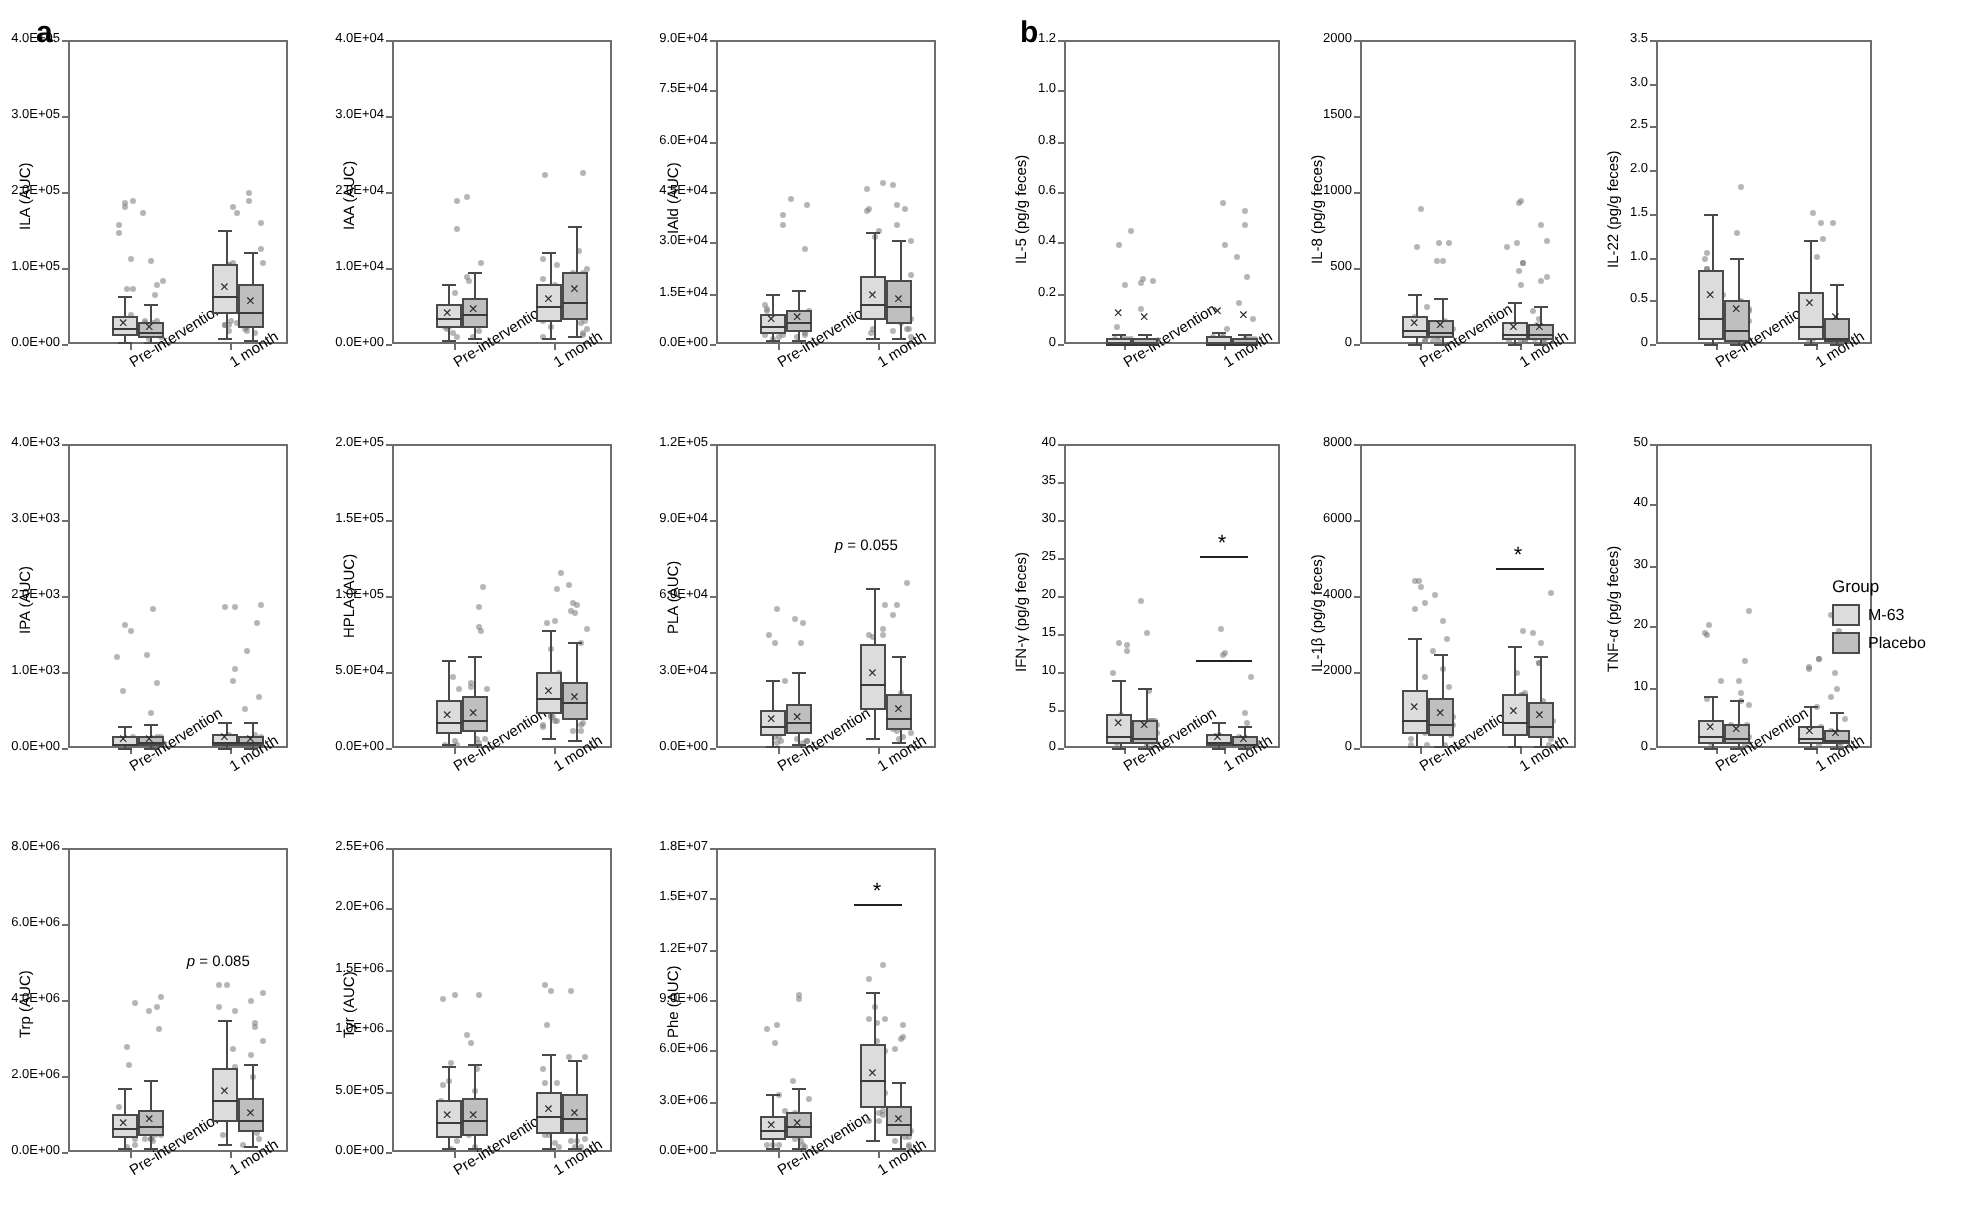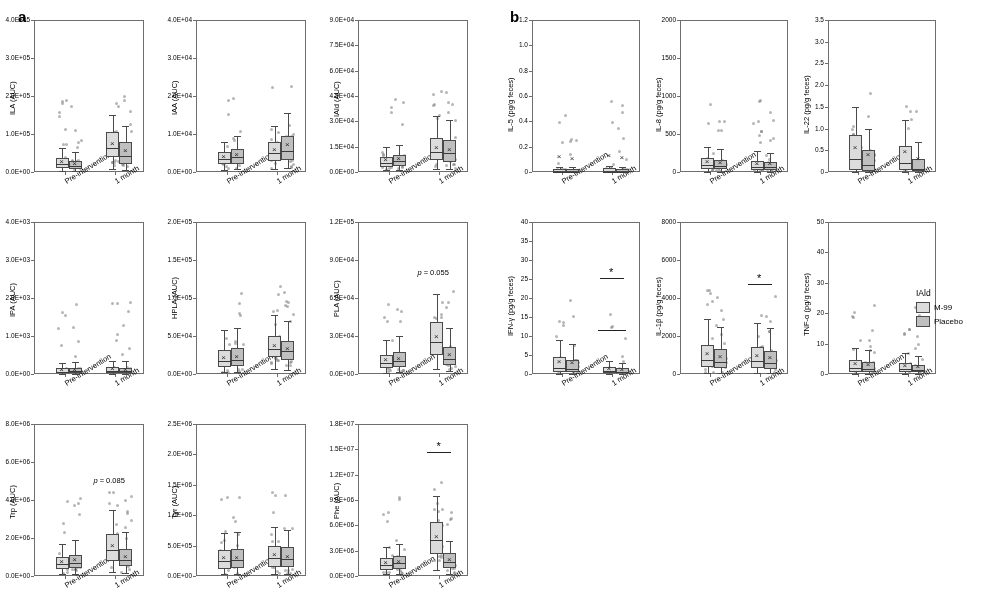--- a/index.html
+++ b/index.html
@@ -1672,24 +1672,24 @@
         <div class="whisk" style="left: 90.42px; top: 133.76px; height: 17.936px;"></div>
         <div class="cap" style="left: 86.92px; top: 133.76px; width: 7px;"></div>
         <div class="cap" style="left: 86.92px; top: 151.696px; width: 7px;"></div>
         <div class="box plac" style="left: 83.92px; top: 142.88px; width: 13px; height: 7.6px;"></div>
         <div class="median" style="left: 83.92px; top: 148.048px; width: 13px;"></div>
         <div class="xmark" style="left: 87.42px; top: 141.008px;">×</div>
       </div>
     </div>
 
   <div class="legend" style="left:916px;top:288px;">
-    <div class="title">IAld</div>
+    <div class="title">Group</div>
     <div class="row">
       <span class="sw m63"></span>
-      <span class="lbl">M-99</span>
+      <span class="lbl">M-63</span>
     </div>
     <div class="row">
       <span class="sw plac"></span>
       <span class="lbl">Placebo</span>
     </div>
   </div>
 
 </div>
 
 </body></html>

